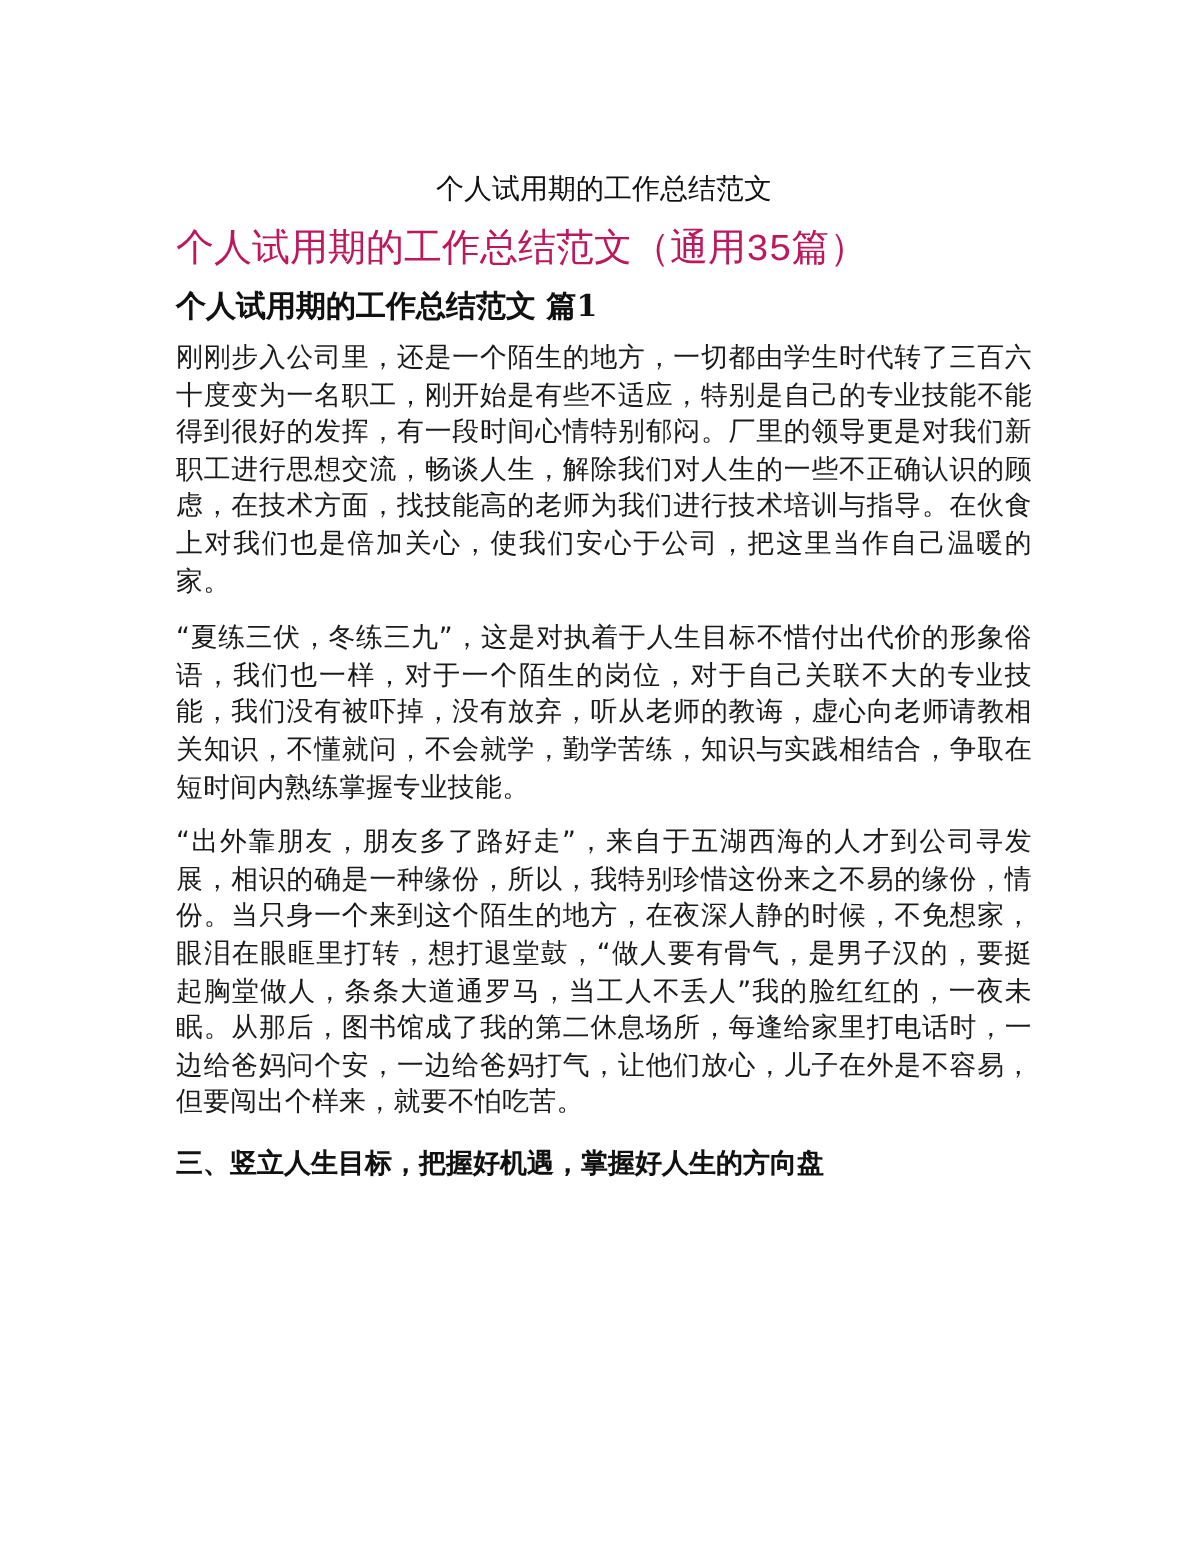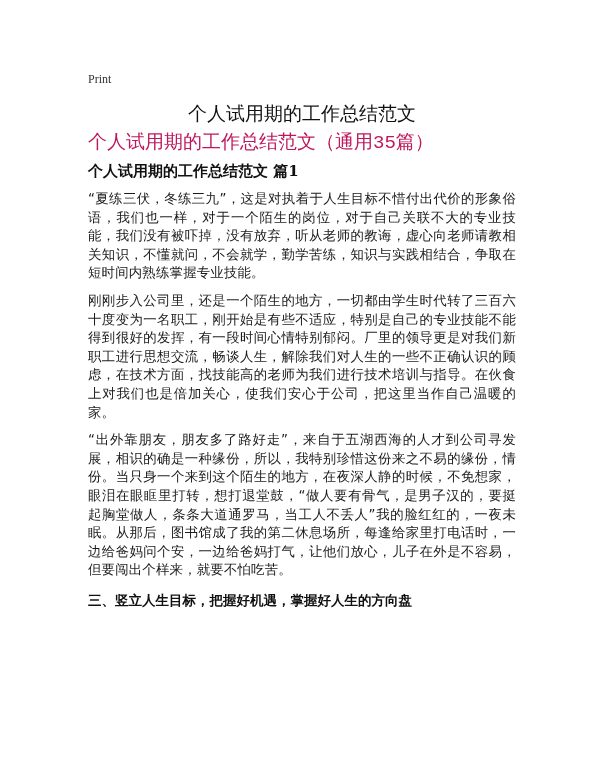--- a/index.html
+++ b/index.html
@@ -1,34 +1,33 @@
 <!DOCTYPE html>
 <html><head>
 <meta charset="utf-8">
 <style>
   html, body { margin: 0; padding: 0; background: #ffffff; }
   body { width: 600px; height: 776px; overflow: hidden; position: relative; color: #1a1a1a; }
   .page { position: absolute; left: 88px; top: 70px; width: 428px; }
   .print-label { font-family: "Liberation Serif", serif; font-size: 12px; color: #333; height: 18px; line-height: 18px; margin: 0; }
-  .doc-title { font-family: "DejaVu Sans", sans-serif; font-size: 19px; text-align: center; margin: 12px 0 0 0; line-height: 26px; font-weight: normal; color: #111; }
+  .doc-title { font-family: "DejaVu Sans", sans-serif; font-size: 14px; text-align: center; margin: 12px 0 0 0; line-height: 26px; font-weight: normal; color: #111; }
   .doc-subtitle { font-family: Liberation Mono, monospace; font-size: 19px; margin: 8px 0 0 0; line-height: 18px; color: #be185d; }
   .article-heading { font-family: "DejaVu Serif", serif; font-size: 15px; font-weight: bold; margin: 10px 0 0 0; line-height: 18px; color: #111; }
   .section-heading { font-family: "DejaVu Serif", serif; font-size: 13.5px; font-weight: bold; margin: 11px 0 0 0; line-height: 18px; color: #111; }
   .para { font-family: "DejaVu Sans", sans-serif; font-size: 13.4px; line-height: 18.6px; margin: 10px 0 0 0; color: #1a1a1a; text-align: justify; letter-spacing: 0.2px; }
   .para.first { margin-top: 9px; }
 </style>
 </head>
 <body>
 
 <div class="page">
-  <div class="print-label">Print</div>
   <h1 class="doc-title">个人试用期的工作总结范文</h1>
   <div class="doc-subtitle">个人试用期的工作总结范文（通用35篇）</div>
   <div class="article-heading">个人试用期的工作总结范文 篇1</div>
 
+  <p class="para first">刚刚步入公司里，还是一个陌生的地方，一切都由学生时代转了三百六十度变为一名职工，刚开始是有些不适应，特别是自己的专业技能不能得到很好的发挥，有一段时间心情特别郁闷。厂里的领导更是对我们新职工进行思想交流，畅谈人生，解除我们对人生的一些不正确认识的顾虑，在技术方面，找技能高的老师为我们进行技术培训与指导。在伙食上对我们也是倍加关心，使我们安心于公司，把这里当作自己温暖的家。</p>
   <p class="para">“夏练三伏，冬练三九”，这是对执着于人生目标不惜付出代价的形象俗语，我们也一样，对于一个陌生的岗位，对于自己关联不大的专业技能，我们没有被吓掉，没有放弃，听从老师的教诲，虚心向老师请教相关知识，不懂就问，不会就学，勤学苦练，知识与实践相结合，争取在短时间内熟练掌握专业技能。</p>
-  <p class="para first">刚刚步入公司里，还是一个陌生的地方，一切都由学生时代转了三百六十度变为一名职工，刚开始是有些不适应，特别是自己的专业技能不能得到很好的发挥，有一段时间心情特别郁闷。厂里的领导更是对我们新职工进行思想交流，畅谈人生，解除我们对人生的一些不正确认识的顾虑，在技术方面，找技能高的老师为我们进行技术培训与指导。在伙食上对我们也是倍加关心，使我们安心于公司，把这里当作自己温暖的家。</p>
 
   <p class="para first">“出外靠朋友，朋友多了路好走”，来自于五湖西海的人才到公司寻发展，相识的确是一种缘份，所以，我特别珍惜这份来之不易的缘份，情份。当只身一个来到这个陌生的地方，在夜深人静的时候，不免想家，眼泪在眼眶里打转，想打退堂鼓，“做人要有骨气，是男子汉的，要挺起胸堂做人，条条大道通罗马，当工人不丢人”我的脸红红的，一夜未眠。从那后，图书馆成了我的第二休息场所，每逢给家里打电话时，一边给爸妈问个安，一边给爸妈打气，让他们放心，儿子在外是不容易，但要闯出个样来，就要不怕吃苦。</p>
 
   <div class="section-heading">三、竖立人生目标，把握好机遇，掌握好人生的方向盘</div>
 
 </div>
 
 </body></html>

